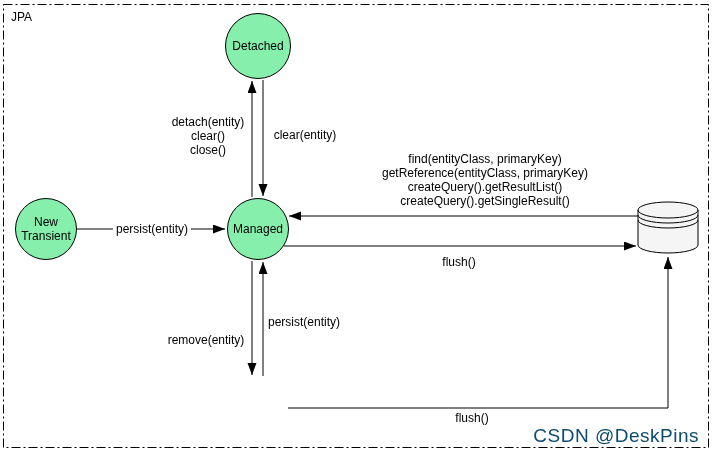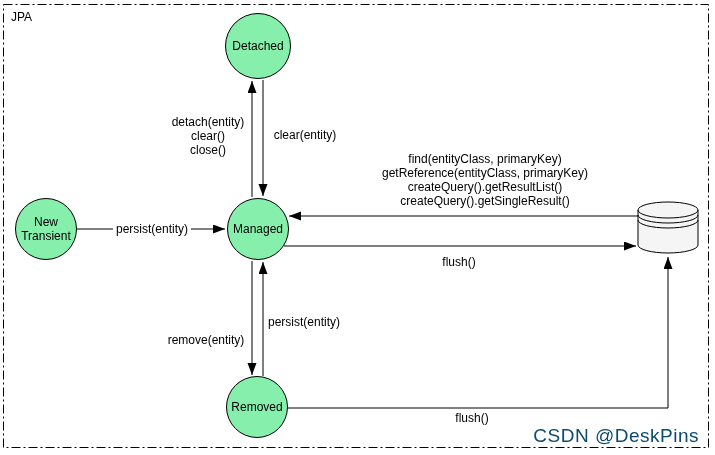--- a/index.html
+++ b/index.html
@@ -89,21 +89,20 @@
       <path d="M638,215 A30,8 0 0 0 698,215" fill="none" stroke="#000" stroke-width="1"></path>
       <path d="M638,220 A30,8 0 0 0 698,220" fill="none" stroke="#000" stroke-width="1"></path>
     </g>
   </svg>
 
   <div class="lbl-jpa">JPA</div>
 
   <div class="state st-detached">Detached</div>
   <div class="state st-managed">Managed</div>
   <div class="state st-new">New Transient</div>
-  <div class="state st-removed">Removed</div>
 
   <div class="lbl lbl-detach">detach(entity)
 clear()
 close()</div>
   <div class="lbl lbl-merge">clear(entity)</div>
   <div class="lbl lbl-persist-left bg-white">persist(entity)</div>
   <div class="lbl lbl-db-read">find(entityClass, primaryKey)
 getReference(entityClass, primaryKey)
 createQuery().getResultList()
 createQuery().getSingleResult()</div>

